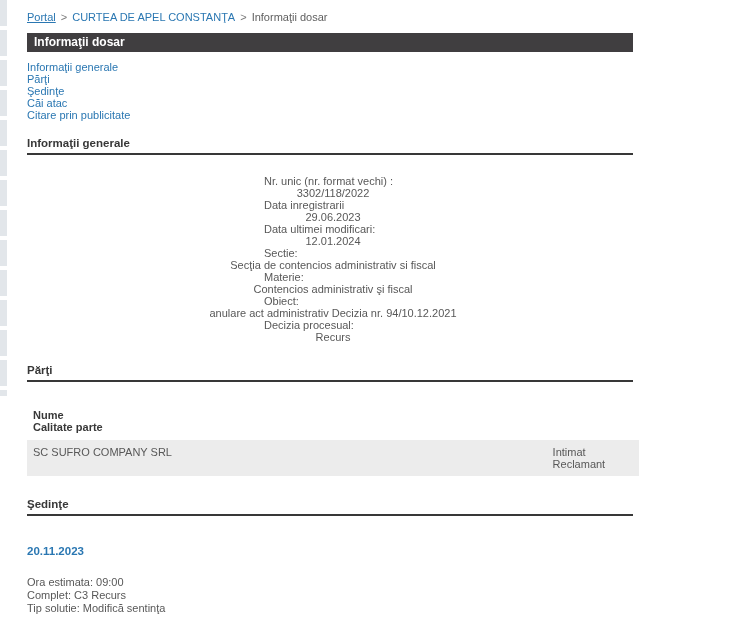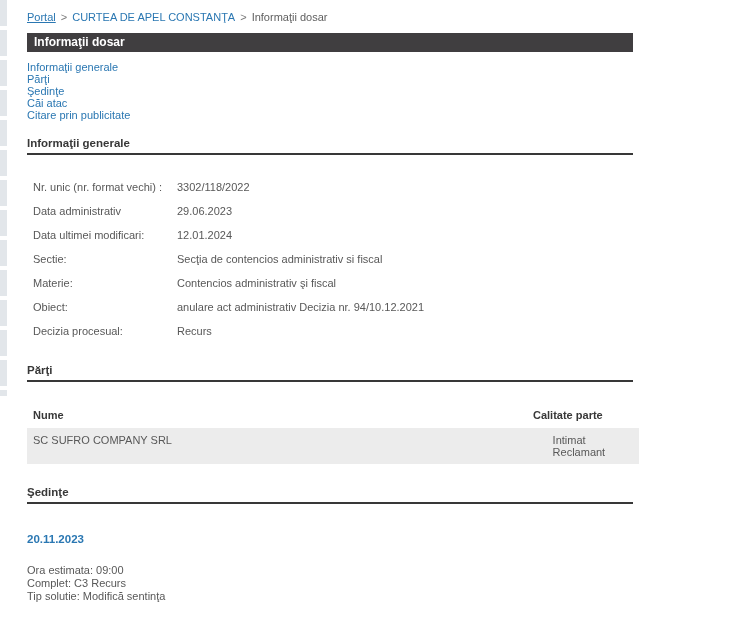--- a/index.html
+++ b/index.html
@@ -55,26 +55,26 @@
     font-size: 11.5px; font-weight: bold; color: #383838;
     border-bottom: 2px solid #383838;
     padding-bottom: 4px;
     width: 606px;
   }
   .sh-general { margin-top: 16px; }
   .sh-parties { margin-top: 21px; }
   .sh-hearings { margin-top: 22px; }
   
   .info-fields { margin-top: 20px; }
-  .info-row { display: flex; height: 24px; align-items: center; }
+  .info-row { display: flex; height: 24px; align-items: center; flex-direction: column; }
   .info-label { width: 150px; padding-left: 6px; font-size: 11px; color: #585858; }
   .info-value { font-size: 11px; color: #585858; }
   
   .parties-table { margin-top: 21px; width: 612px; }
-  .pt-header { display: flex; padding: 6px 0 7px 6px; }
+  .pt-header { display: flex; padding: 6px 0 7px 6px; flex-direction: column; }
   .pt-header .col-name { width: 500px; font-size: 11px; font-weight: bold; color: #383838; }
   .pt-header .col-role { font-size: 11px; font-weight: bold; color: #383838; }
   .pt-row { display: flex; padding: 6px 0 6px 6px; gap: 32px; }
   .pt-row.alt { background: #ececec; }
   .pt-row .col-name { width: 500px; font-size: 11px; color: #585858; padding-right: 10px; }
   .pt-row .col-role { font-size: 11px; color: #585858; }
   
   .hearing-date {
     display: inline-block;
     margin-top: 29px;
@@ -113,21 +113,21 @@
 
   
   <div class="section-heading sh-general">Informaţii generale</div>
 
   <div class="info-fields">
     <div class="info-row">
       <div class="info-label">Nr. unic (nr. format vechi) :</div>
       <div class="info-value">3302/118/2022</div>
     </div>
     <div class="info-row">
-      <div class="info-label">Data administrativ</div>
+      <div class="info-label">Data inregistrarii</div>
       <div class="info-value">29.06.2023</div>
     </div>
     <div class="info-row">
       <div class="info-label">Data ultimei modificari:</div>
       <div class="info-value">12.01.2024</div>
     </div>
     <div class="info-row">
       <div class="info-label">Sectie:</div>
       <div class="info-value">Secţia de contencios administrativ si fiscal</div>
     </div>

